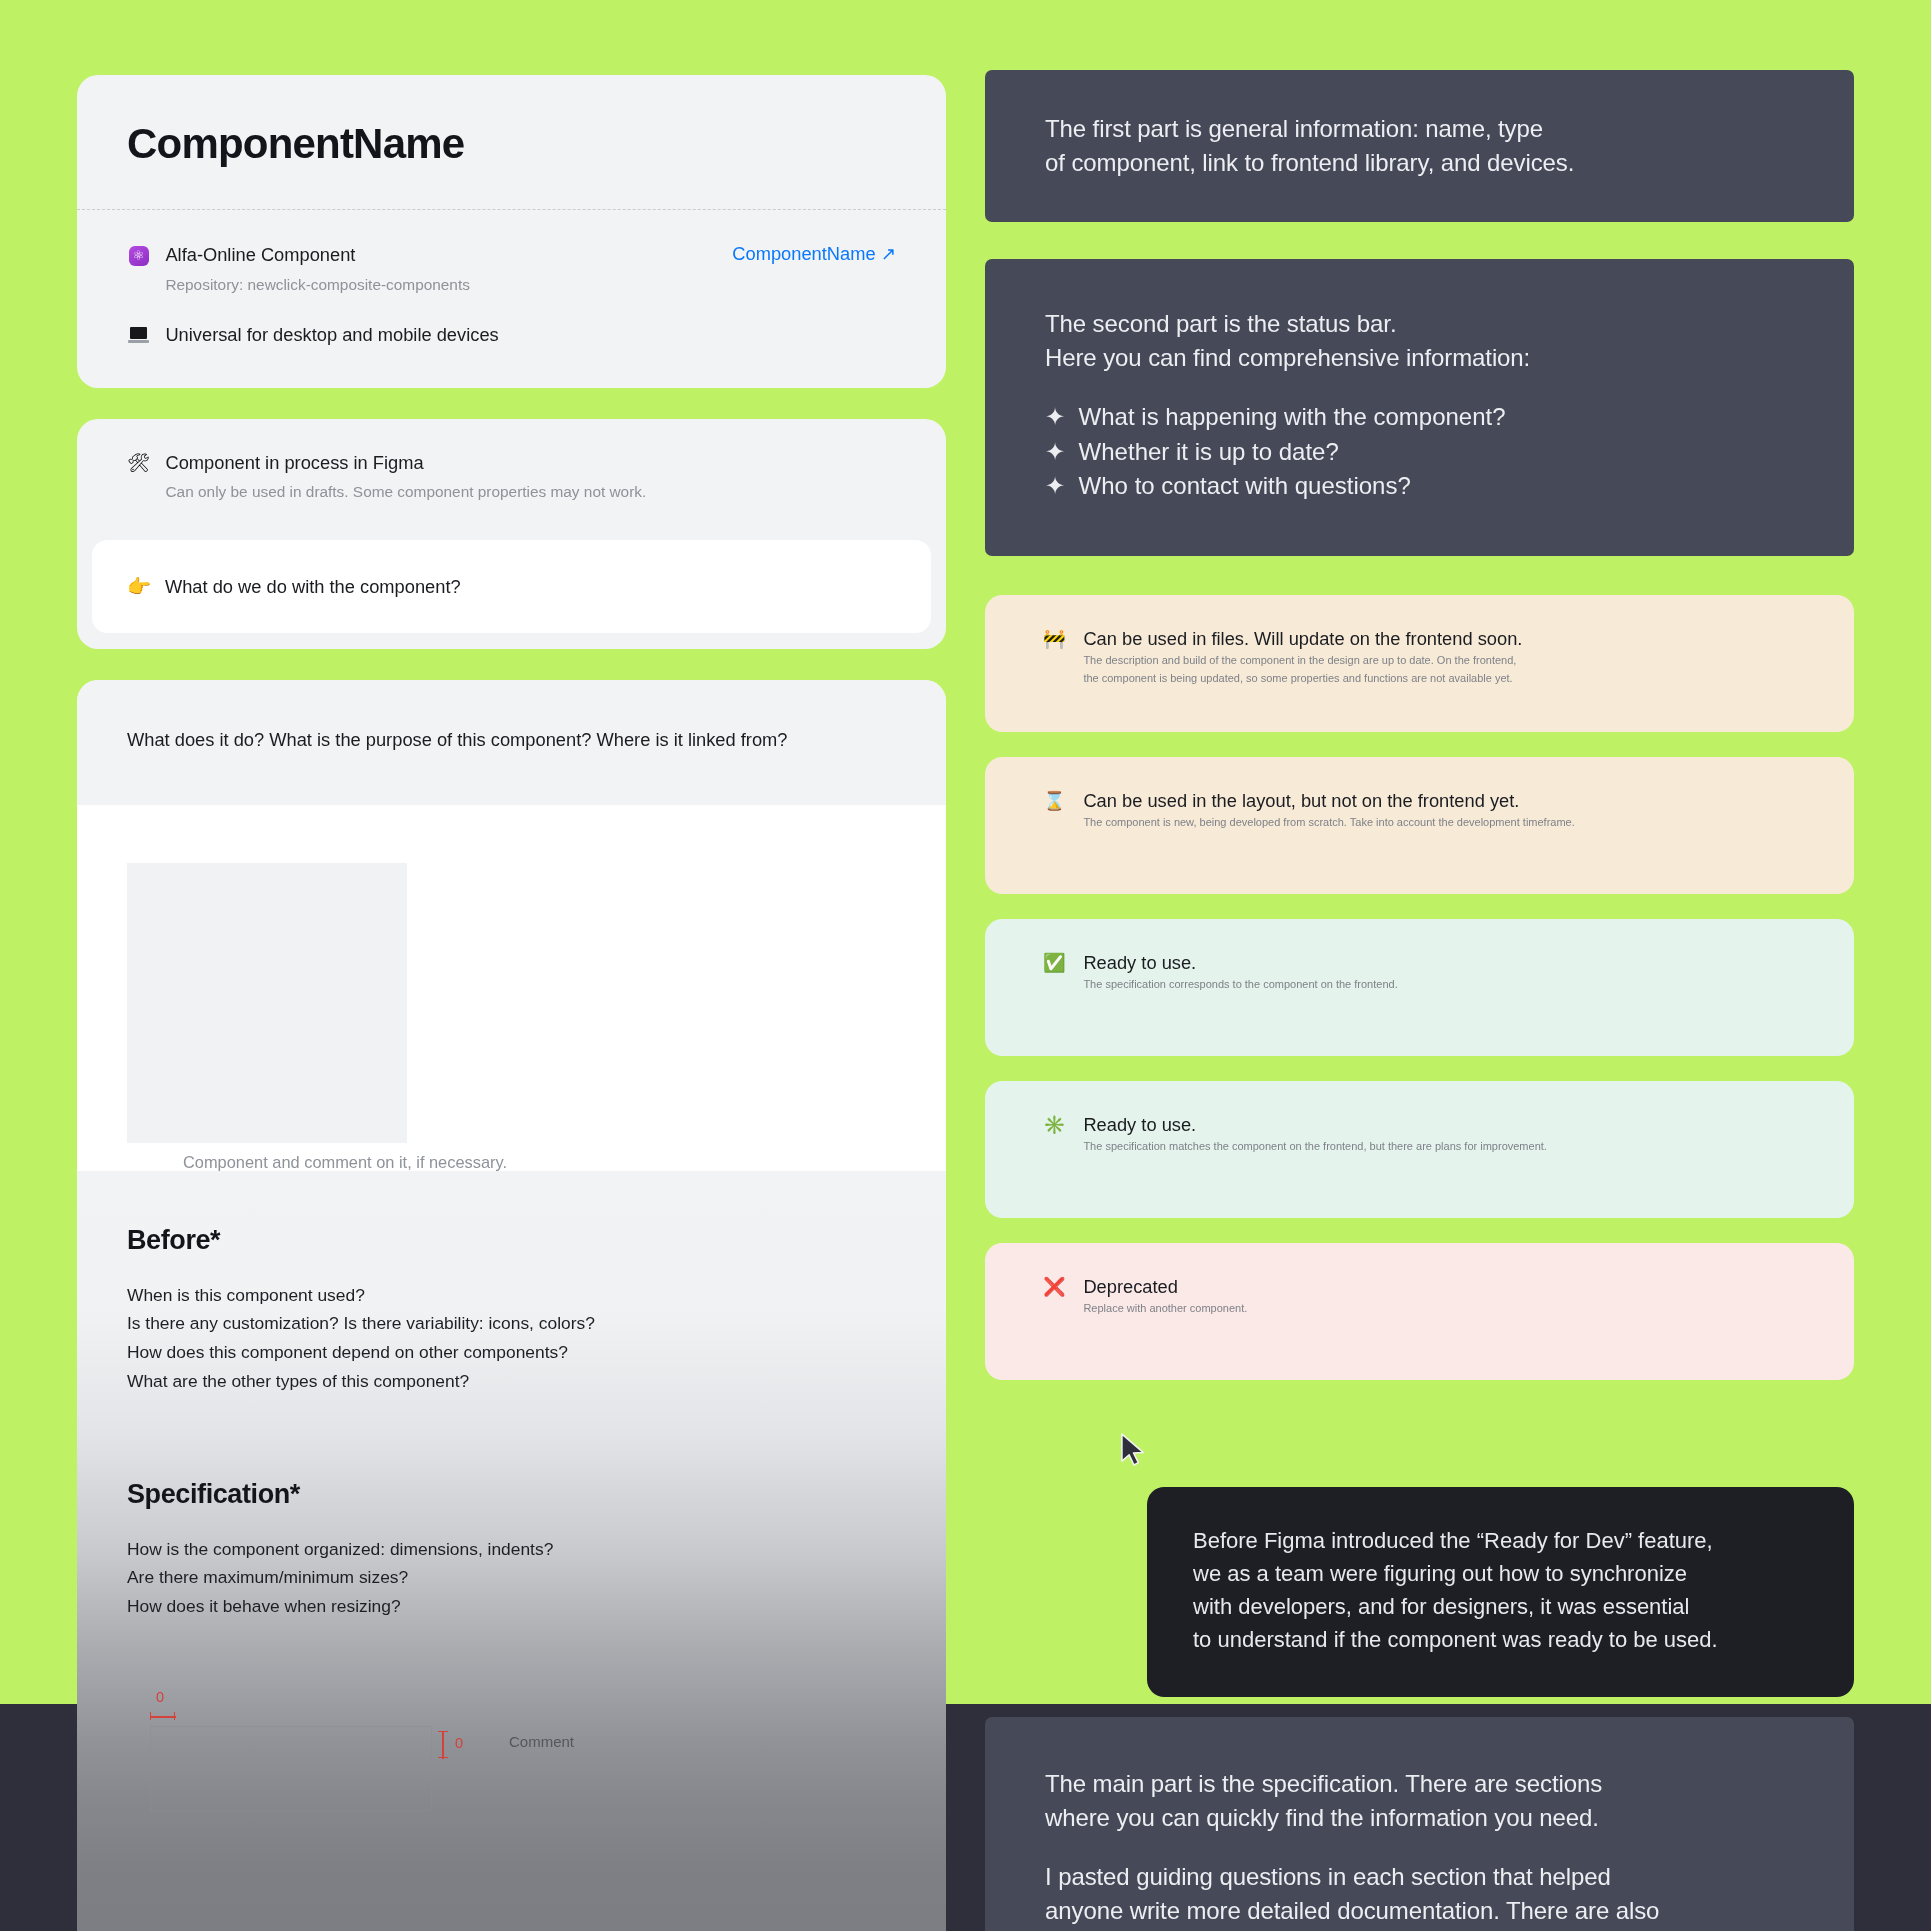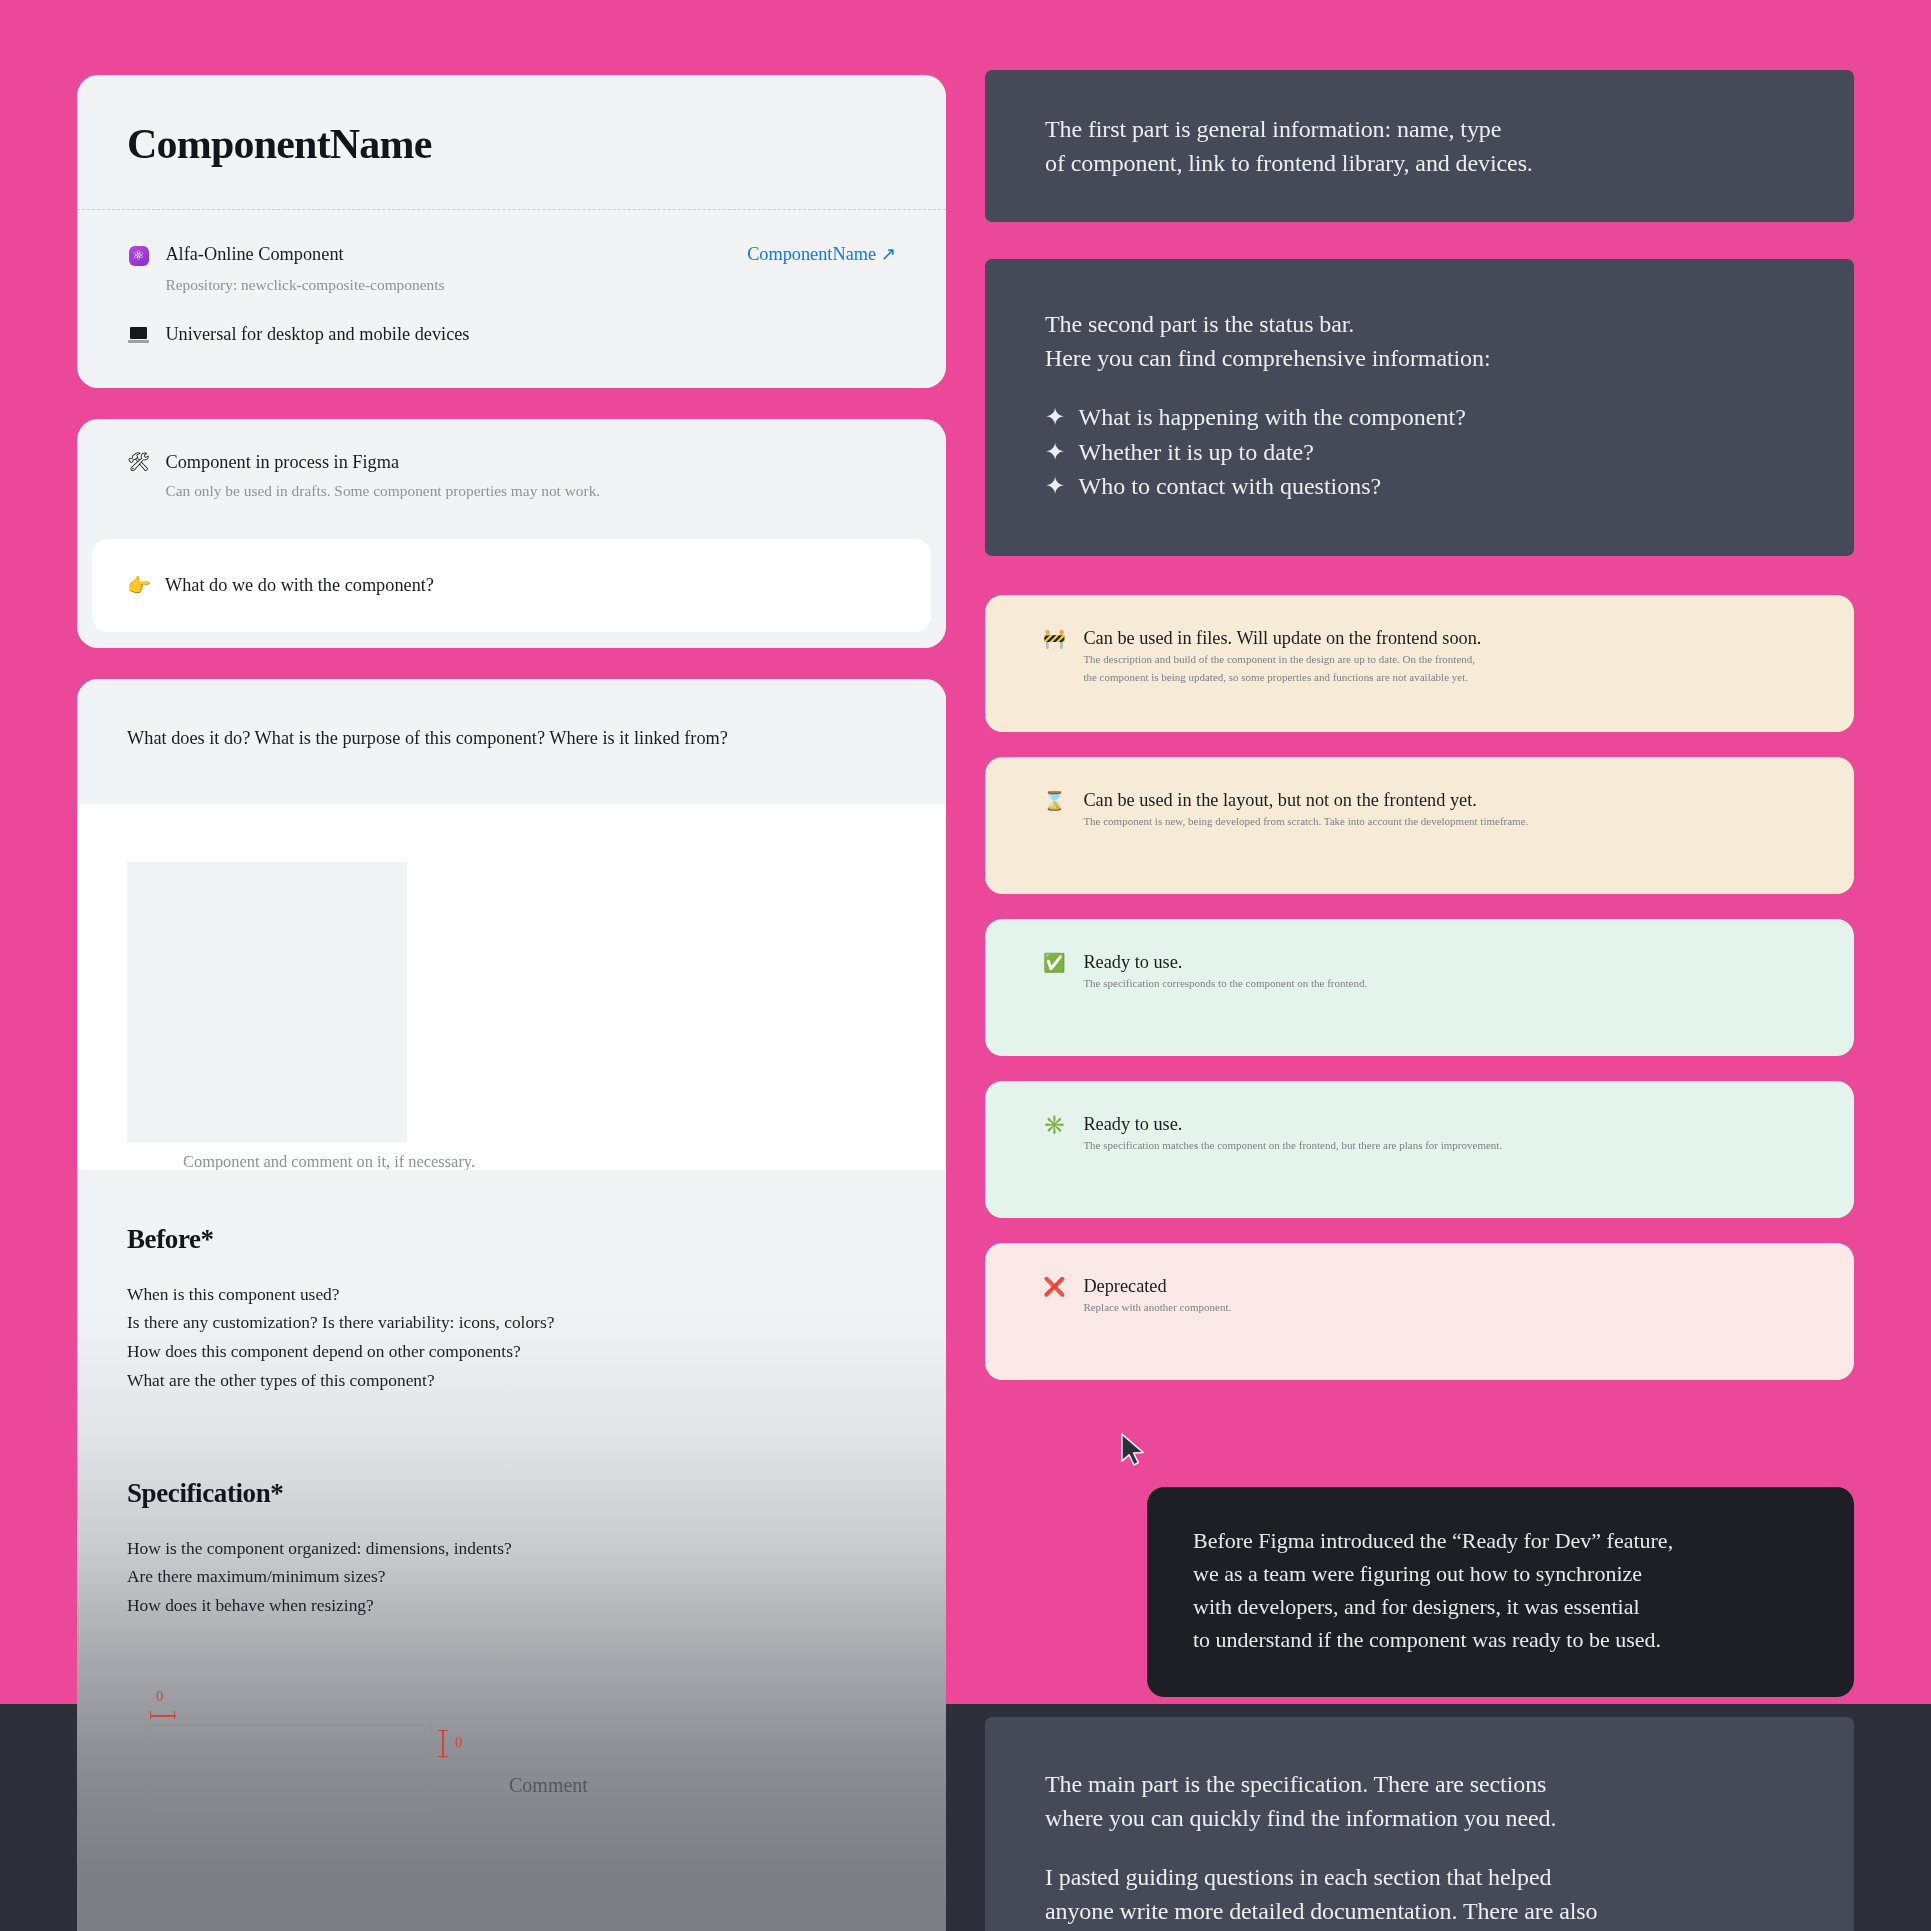--- a/index.html
+++ b/index.html
@@ -2,21 +2,21 @@
 <html><head>
 <meta charset="utf-8">
 <style>
   * { box-sizing: border-box; margin: 0; padding: 0; }
   html, body {
     width: 1931px; height: 1931px;
     background: #2e2f3a;
     font-family: "Liberation Sans", sans-serif;
     overflow: hidden;
   }
-  .canvas { position: relative; width: 1931px; height: 1704px; background: #ec4899; font-family: Liberation Serif, serif; }
+  .canvas { position: relative; width: 1931px; height: 1704px; background: #bef264; }
 
   
   .left-col {
     position: absolute; left: 77px; top: 75px; width: 869px;
   }
 
   .card {
     background: #f2f3f5;
     border-radius: 21px;
     overflow: hidden;
@@ -152,21 +152,21 @@
   .m-right-bar:after {
     content: ""; position: absolute; left: 3.9px; top: 0; width: 1.9px;
     height: 27px; background: #d4423a;
   }
   .m-right-label {
     position: absolute; left: 328px; top: 46px;
     font-size: 14.5px; color: #d4423a;
   }
   .m-comment {
     position: absolute; left: 382px; top: 44px;
-    font-size: 20px; color: #55575d; margin-top: 42px;
+    font-size: 15px; color: #55575d;
   }
 
   
   .right-col { position: absolute; left: 985px; top: 70px; width: 869px; }
 
   .note {
     background: #464957; border-radius: 7px;
     padding: 42px 60px;
     color: #eceef2;
   }

